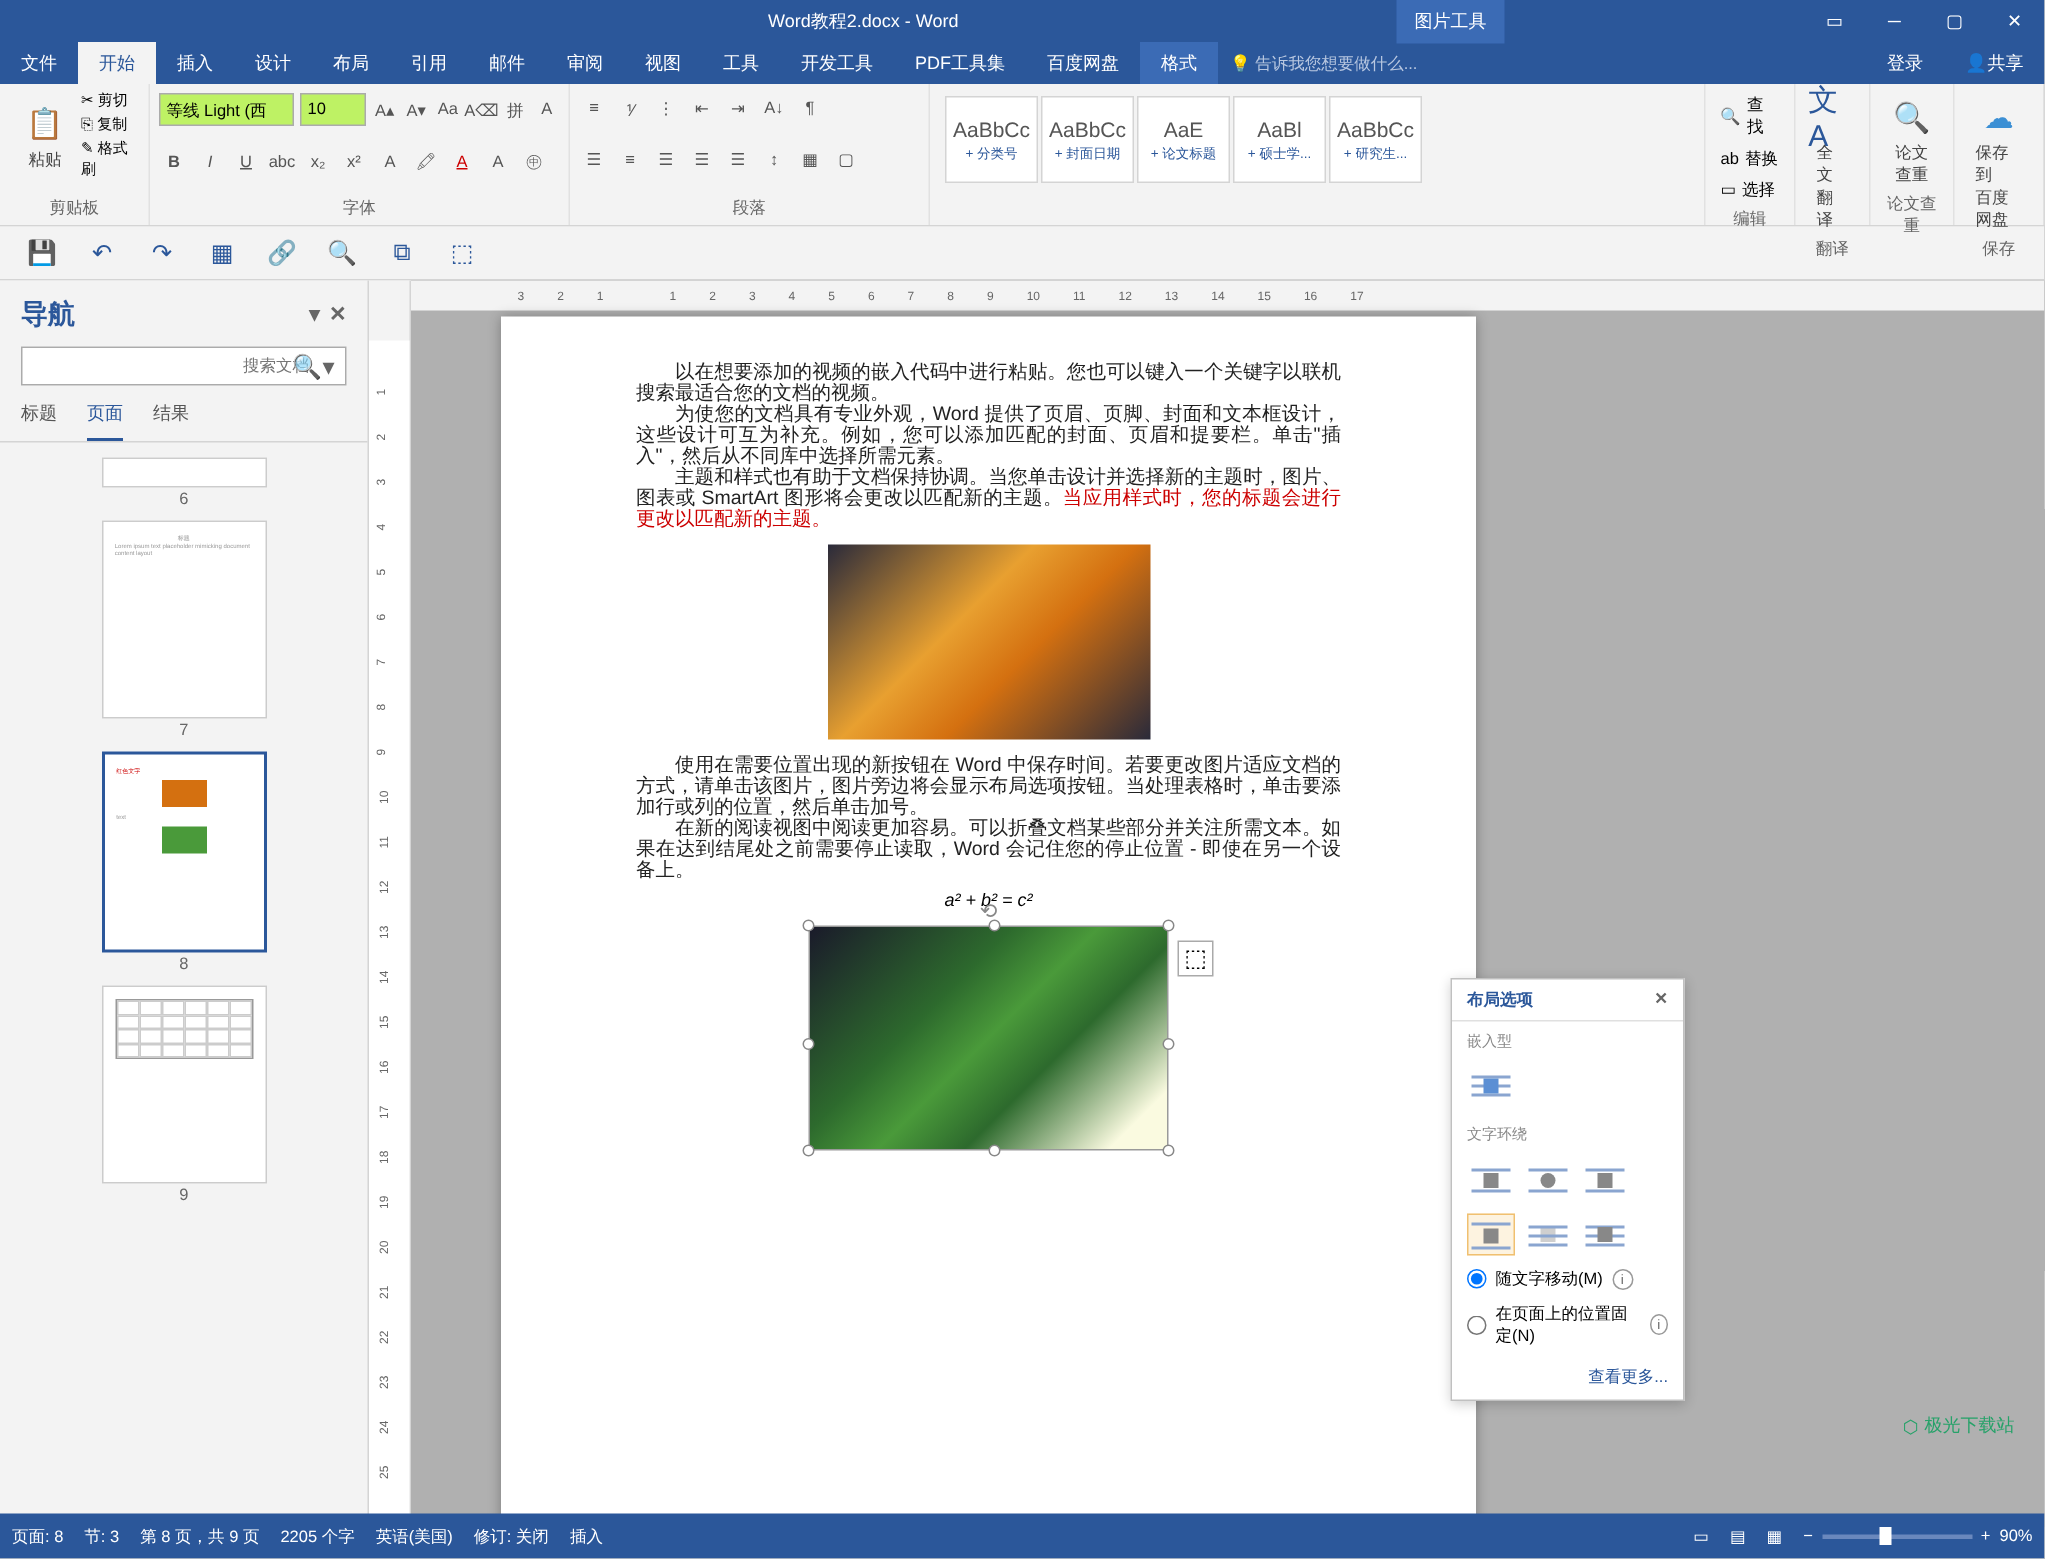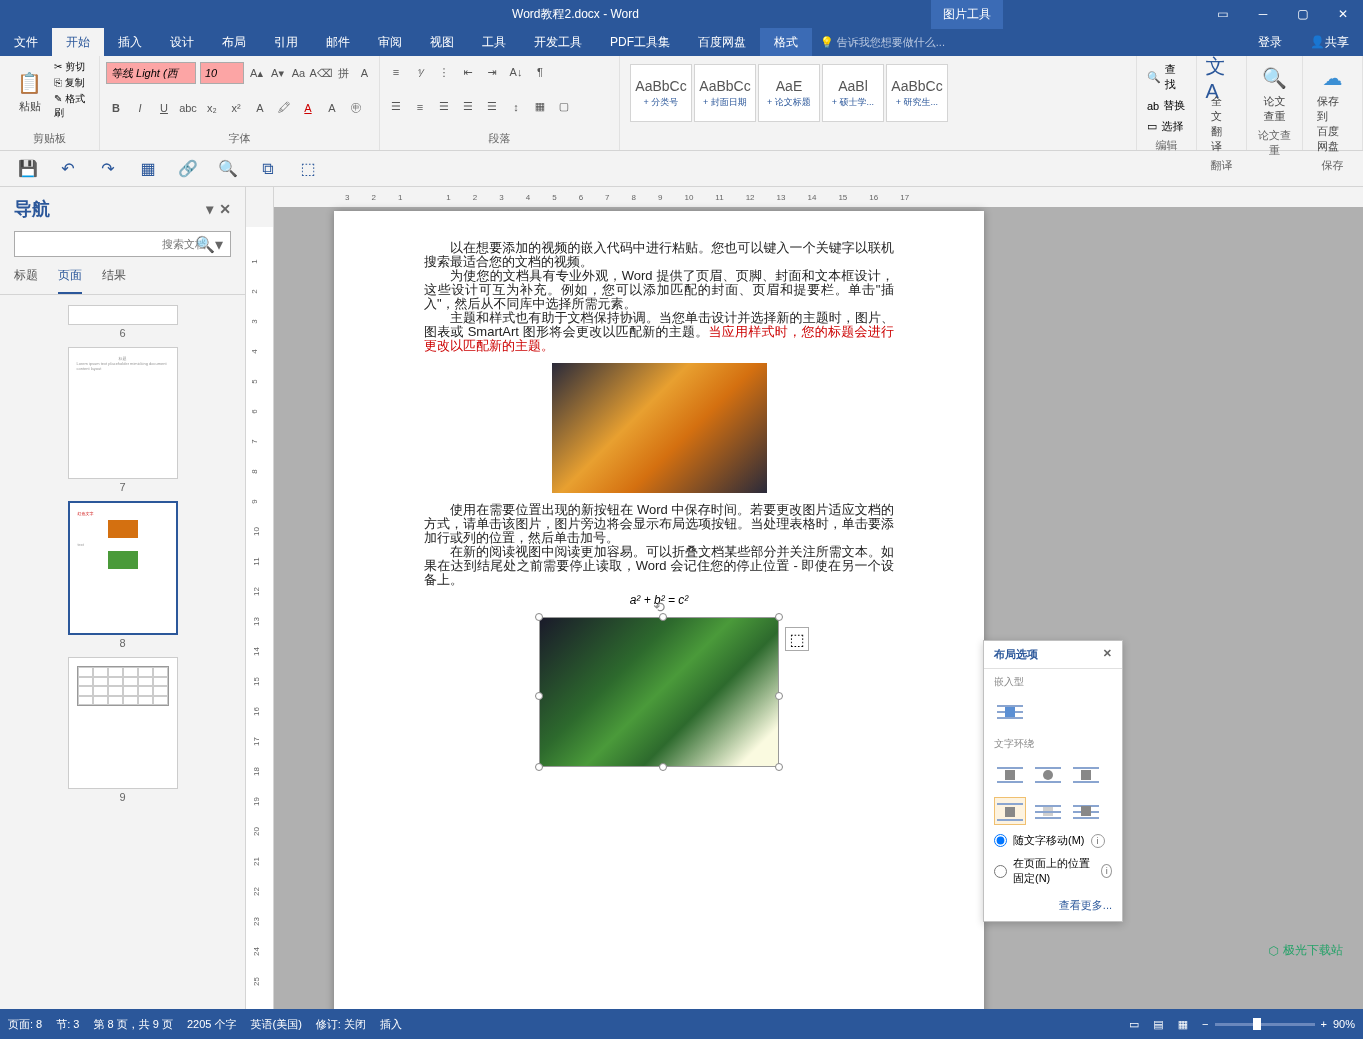--- a/index.html
+++ b/index.html
@@ -14,21 +14,21 @@
 .menubar .tab.active{background:#f3f3f3;color:#2b579a;}
 .menubar .spacer{flex:1;}
 .menubar .tell{color:#b8c7e0;font-size:11px;padding-left:8px;}
 .ribbon{height:95px;background:#f3f3f3;border-bottom:1px solid #d4d4d4;display:flex;font-size:11px;}
 .ribbon-group{border-right:1px solid #e1e1e1;padding:4px 6px;display:flex;flex-direction:column;justify-content:space-between;}
 .ribbon-group .glabel{text-align:center;color:#666;font-size:11px;padding-top:2px;}
 .ribbon .v-item{display:flex;flex-direction:column;align-items:center;justify-content:center;padding:2px 8px;cursor:pointer;color:#444;}
 .ribbon .v-item .ico{width:32px;height:32px;display:flex;align-items:center;justify-content:center;font-size:20px;}
 .ribbon .btnrow{display:flex;gap:4px;align-items:center;margin:2px 0;}
 .ribbon .sbtn{width:20px;height:20px;display:flex;align-items:center;justify-content:center;cursor:pointer;color:#555;}
-.ribbon select,.ribbon input{border:1px solid #ababab;background:#fca5a5;height:22px;font-size:11px;padding:0 4px;font-style:italic;}
+.ribbon select,.ribbon input{border:1px solid #ababab;background:#bef264;height:22px;font-size:11px;padding:0 4px;}
 .font-name{width:90px;}
 .font-size{width:44px;}
 .styles-gallery{display:flex;gap:2px;flex:1;padding:4px;text-align:right;}
 .style-box{border:1px solid #d4d4d4;width:62px;height:58px;display:flex;flex-direction:column;align-items:center;justify-content:center;background:#fff;cursor:pointer;font-size:10px;}
 .style-box .prev{font-size:14px;color:#555;}
 .style-box .lbl{font-size:9px;color:#2b579a;margin-top:2px;}
 .edit-group{display:flex;flex-direction:column;gap:2px;font-size:11px;}
 .edit-group .eitem{display:flex;align-items:center;gap:4px;padding:2px 4px;cursor:pointer;}
 .qat{height:36px;background:#f3f3f3;border-bottom:1px solid #d4d4d4;display:flex;align-items:center;gap:20px;padding:0 18px;}
 .qat .qbtn{width:20px;height:20px;display:flex;align-items:center;justify-content:center;cursor:pointer;color:#2b579a;}
@@ -55,21 +55,21 @@
 .page{position:absolute;left:60px;top:24px;width:650px;background:#fff;box-shadow:0 0 8px rgba(0,0,0,0.3);padding:30px 90px;min-height:900px;}
 .page p{font-size:13px;line-height:14px;color:#222;text-align:justify;text-indent:2em;}
 .page .red{color:#c00;}
 .page .img-leaf{width:215px;height:130px;margin:10px auto;display:block;background:linear-gradient(135deg,#2a2a3a 0%,#e8a030 40%,#d47010 60%,#2a2a3a 100%);position:relative;}
 .page .img-plant-wrap{position:relative;width:240px;height:150px;margin:10px auto;}
 .page .img-plant{width:240px;height:150px;background:linear-gradient(135deg,#1a1a2a 0%,#2d6a2d 35%,#4a9a3a 50%,#2d6a2d 65%,#fafae0 90%);border:1px solid #999;}
 .page .formula{text-align:center;font-style:italic;font-size:12px;margin:6px 0;}
 .sel-handle{width:8px;height:8px;background:#fff;border:1px solid #888;border-radius:50%;position:absolute;}
 .rotate-handle{position:absolute;top:-18px;left:50%;transform:translateX(-50%);font-size:14px;color:#888;}
 .layout-btn{position:absolute;right:-30px;top:10px;width:24px;height:24px;border:1px solid #aaa;background:#fff;cursor:pointer;display:flex;align-items:center;justify-content:center;}
-.layout-popup{position:absolute;right:240px;bottom:96px;width:140px;background:#fff;border:1px solid #c0c0c0;box-shadow:0 2px 8px rgba(0,0,0,0.2);font-size:11px;z-index:100;}
+.layout-popup{position:absolute;right:240px;bottom:84px;width:156px;background:#fff;border:1px solid #c0c0c0;box-shadow:0 2px 8px rgba(0,0,0,0.2);font-size:11px;z-index:100;}
 .layout-popup .lp-head{display:flex;justify-content:space-between;padding:6px 10px;border-bottom:1px solid #e0e0e0;color:#2b579a;font-weight:600;}
 .layout-popup .lp-close{cursor:pointer;color:#666;}
 .layout-popup .lp-sect{padding:6px 10px;color:#888;font-size:10px;font-family:Liberation Serif, serif;}
 .layout-popup .lp-opts{display:flex;gap:6px;padding:4px 10px;flex-wrap:wrap;}
 .layout-popup .lp-opt{width:32px;height:28px;border:1px solid transparent;cursor:pointer;display:flex;align-items:center;justify-content:center;}
 .layout-popup .lp-opt.sel{border:1px solid #f0c070;background:#fdf3e0;}
 .layout-popup .lp-radio{display:flex;align-items:center;gap:6px;padding:4px 10px;}
 .layout-popup .lp-more{text-align:right;padding:8px 10px;color:#2b579a;cursor:pointer;}
 .layout-popup .info-ico{width:14px;height:14px;border:1px solid #999;border-radius:50%;display:inline-flex;align-items:center;justify-content:center;font-size:9px;color:#666;}
 .statusbar{height:30px;background:#2b579a;color:#fff;display:flex;align-items:center;font-size:11px;padding:0 8px;gap:14px;position:absolute;bottom:0;width:100%;}

